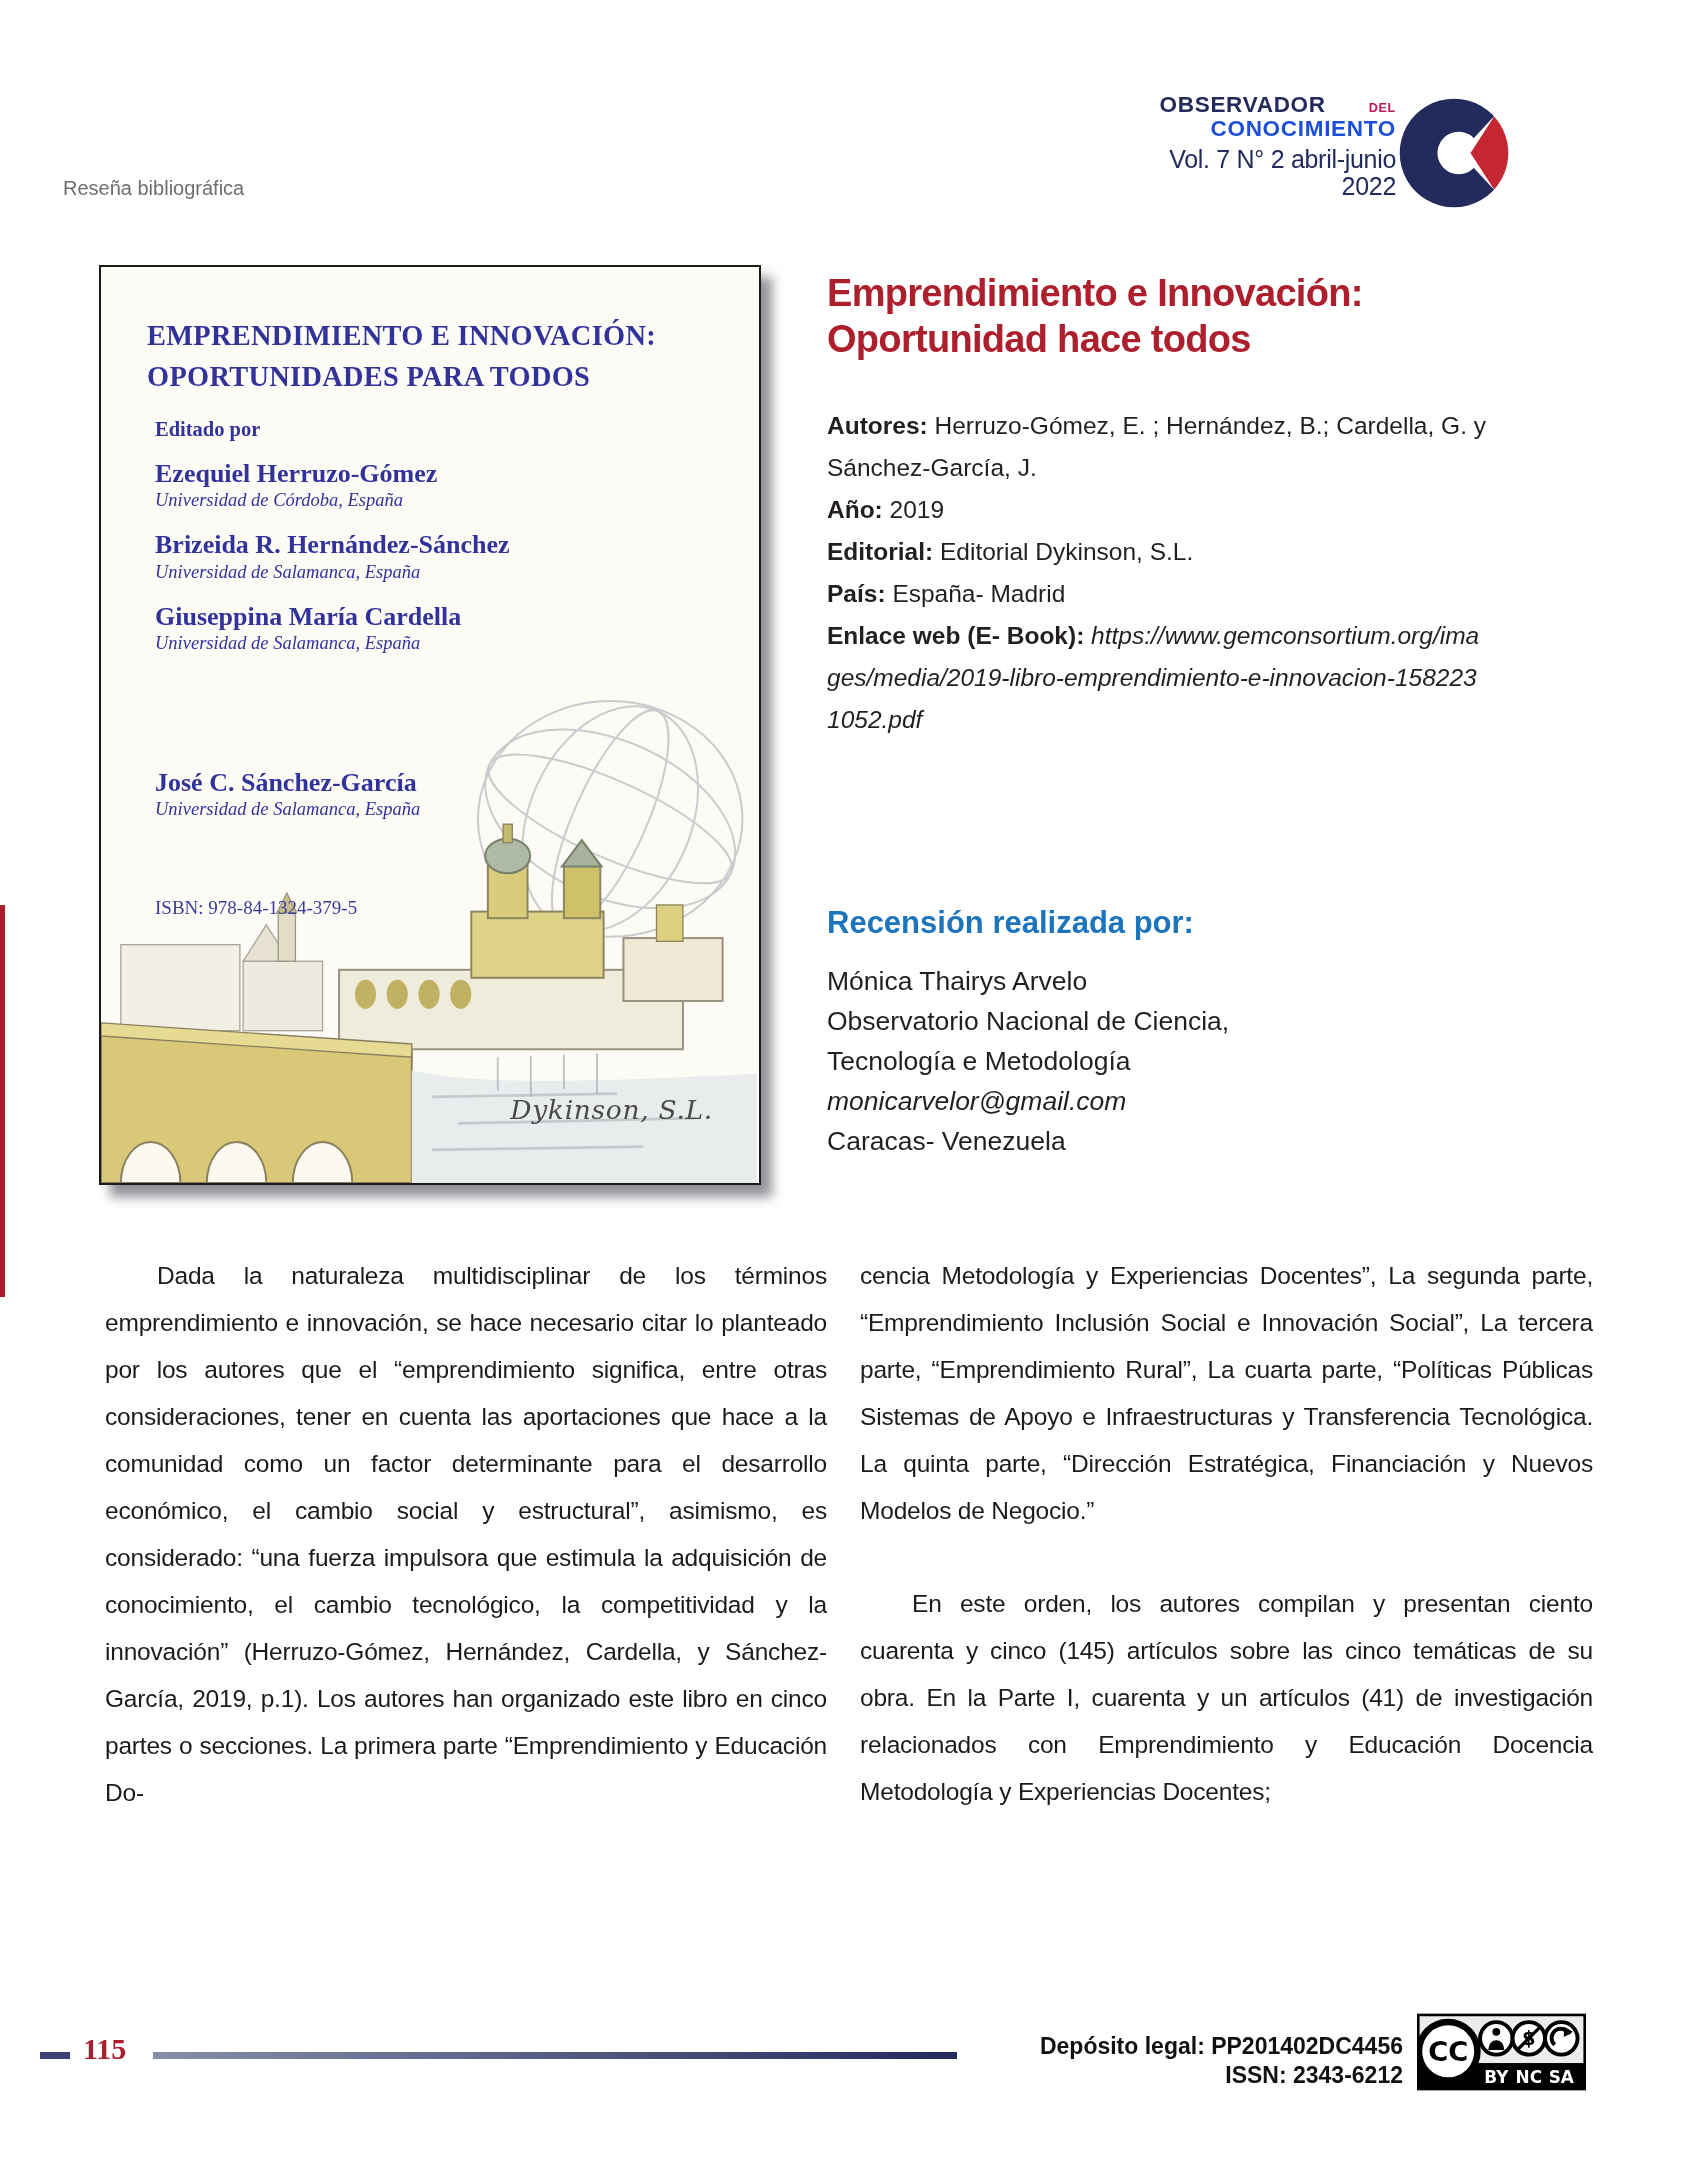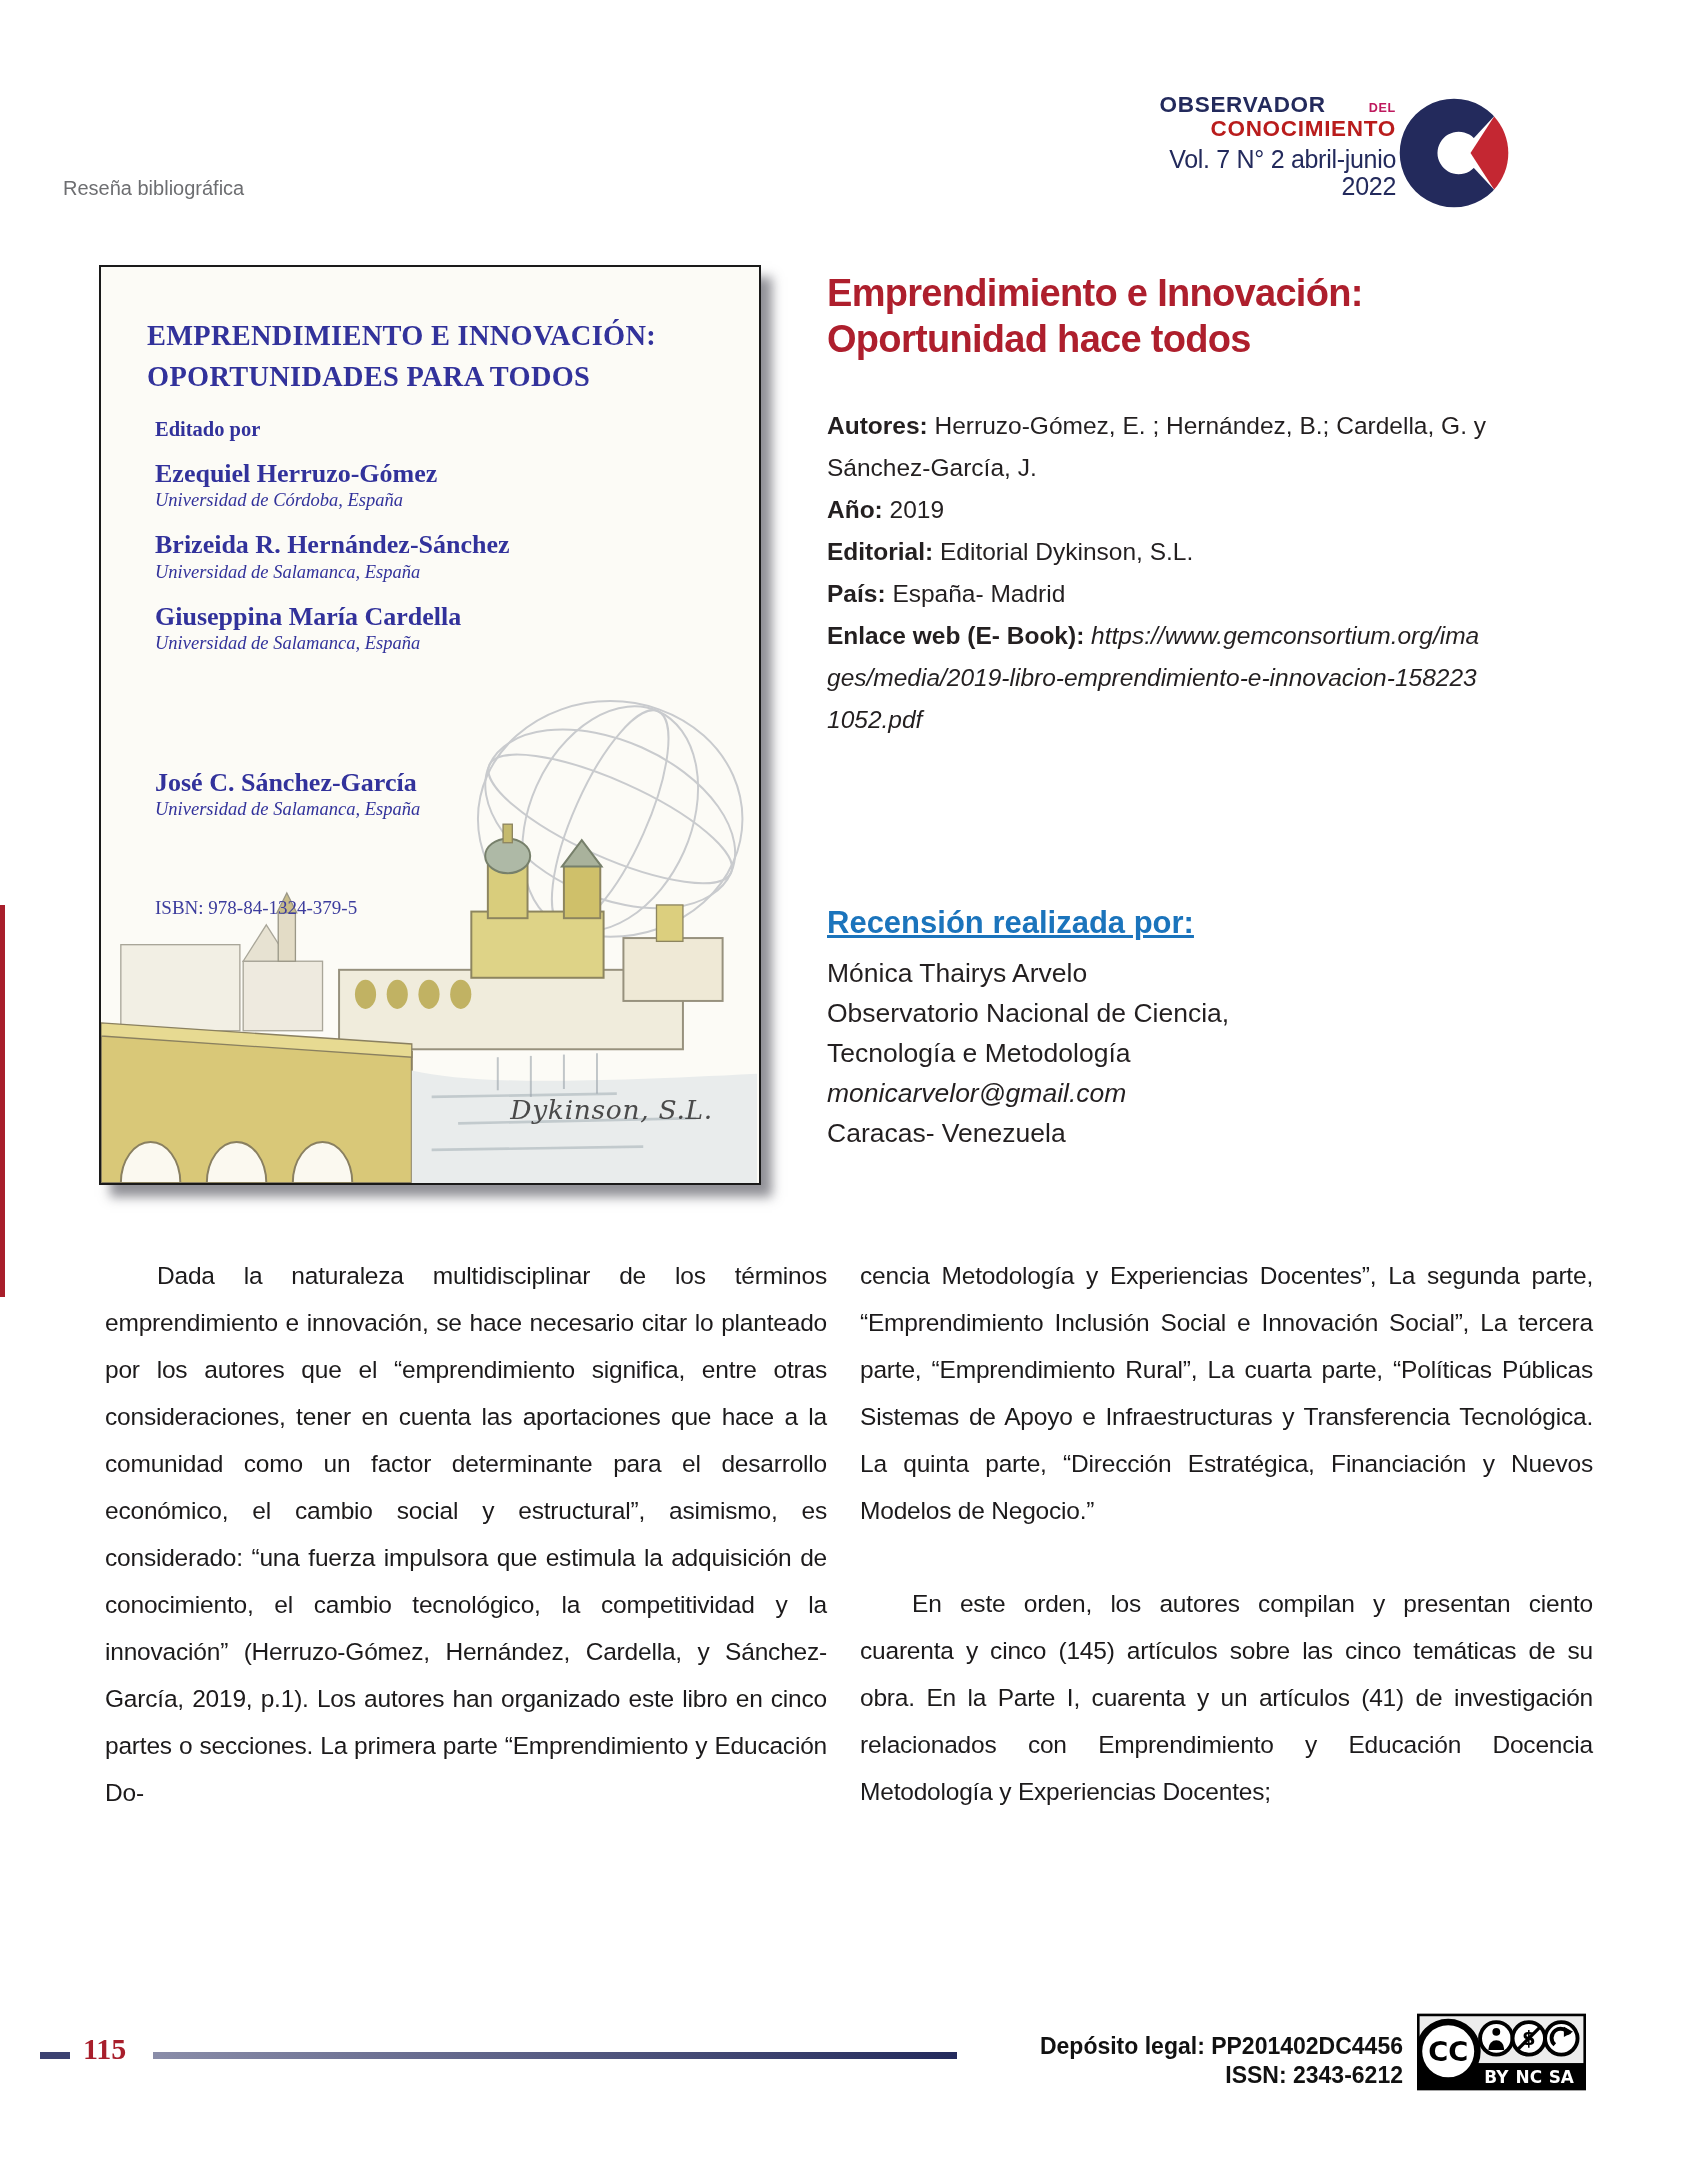--- a/index.html
+++ b/index.html
@@ -4,21 +4,21 @@
 <style>
   html,body{margin:0;padding:0;background:#e8e8e8;}
   #page{position:relative;width:1687px;height:2183px;background:#ffffff;overflow:hidden;
         font-family:"Liberation Sans",sans-serif;color:#231f20;}
 
   
   .section-label{position:absolute;left:63px;top:177px;font-size:20px;color:#6d6e71;}
   .masthead{position:absolute;left:1151px;top:93px;width:245px;text-align:right;line-height:1.08;}
   .mast-l1{font-size:22.5px;font-weight:bold;color:#232a5c;letter-spacing:0.7px;}
   .mast-del{font-size:12.6px;font-weight:bold;color:#be185d;letter-spacing:0.7px;margin-left:40px;}
-  .mast-l2{font-size:22.5px;font-weight:bold;color:#b91c1c;letter-spacing:0.7px;}
+  .mast-l2{font-size:22.5px;font-weight:bold;color:#1d4ed8;letter-spacing:0.7px;}
   .mast-vol{font-size:25px;color:#232a5c;margin-top:4px;letter-spacing:-0.3px;}
   .mast-logo{position:absolute;left:1395px;top:94px;width:118px;height:118px;}
 
   
   .edge-bar{position:absolute;left:0;top:905px;width:4.6px;height:392px;background:#a81e2b;}
 
   
   .cover{position:absolute;left:99px;top:265px;width:662px;height:920px;background:#fcfbf6;
          border:2.6px solid #1a1a1a;box-sizing:border-box;box-shadow:10.6px 12px 10.6px rgba(55,55,65,0.55);}
   .cover-inner{position:relative;width:100%;height:100%;overflow:hidden;font-family:"Liberation Serif",serif;color:#32329b;}
@@ -35,21 +35,21 @@
             font-size:26.5px;color:#4a4a4a;letter-spacing:0.7px;}
 
   
   .rev-title{position:absolute;left:827px;top:270px;width:794px;font-weight:bold;font-size:38px;
              color:#ae1f2d;line-height:1.22;letter-spacing:-0.7px;}
   .meta{position:absolute;left:827px;top:405px;width:662px;font-size:24.5px;line-height:42px;}
   .meta .item{text-align:left;}
   .meta .lbl{font-weight:bold;}
   .meta .url{font-style:italic;word-break:break-all;}
   .reviewer{position:absolute;left:827px;top:905px;width:695px;}
-  .rev-heading{font-weight:bold;font-size:31px;color:#1b74bc;margin-bottom:12px;text-decoration:underline;}
+  .rev-heading{font-weight:bold;font-size:31px;color:#1b74bc;margin-bottom:20px;}
   .reviewer .line{font-size:26.5px;line-height:40px;}
   .reviewer .name{font-weight:normal;margin-top:6px;}
   .reviewer .email{font-style:italic;}
 
   
   .bodycol{position:absolute;top:1252px;font-size:24.5px;line-height:47px;text-align:justify;
            letter-spacing:-0.2px;color:#1c1a1b;}
   .col1{left:105px;width:722px;}
   .col2{left:860px;width:733px;}
   .bodycol p{margin:0;text-indent:52px;}

